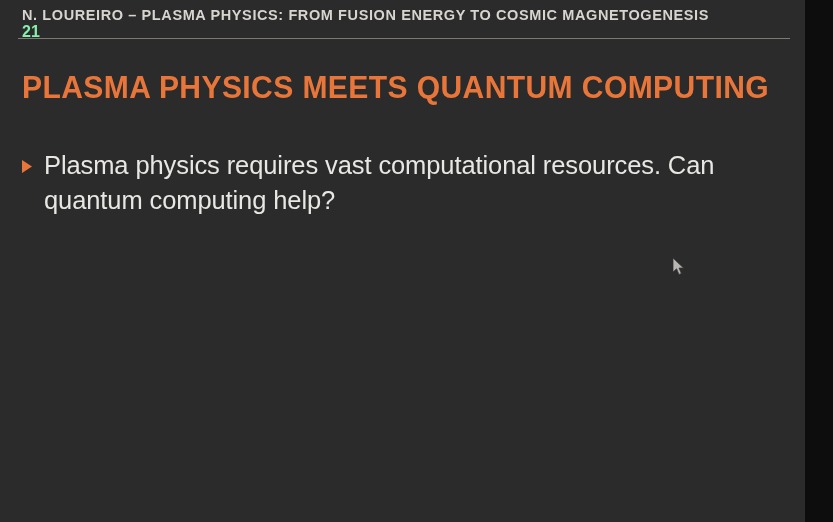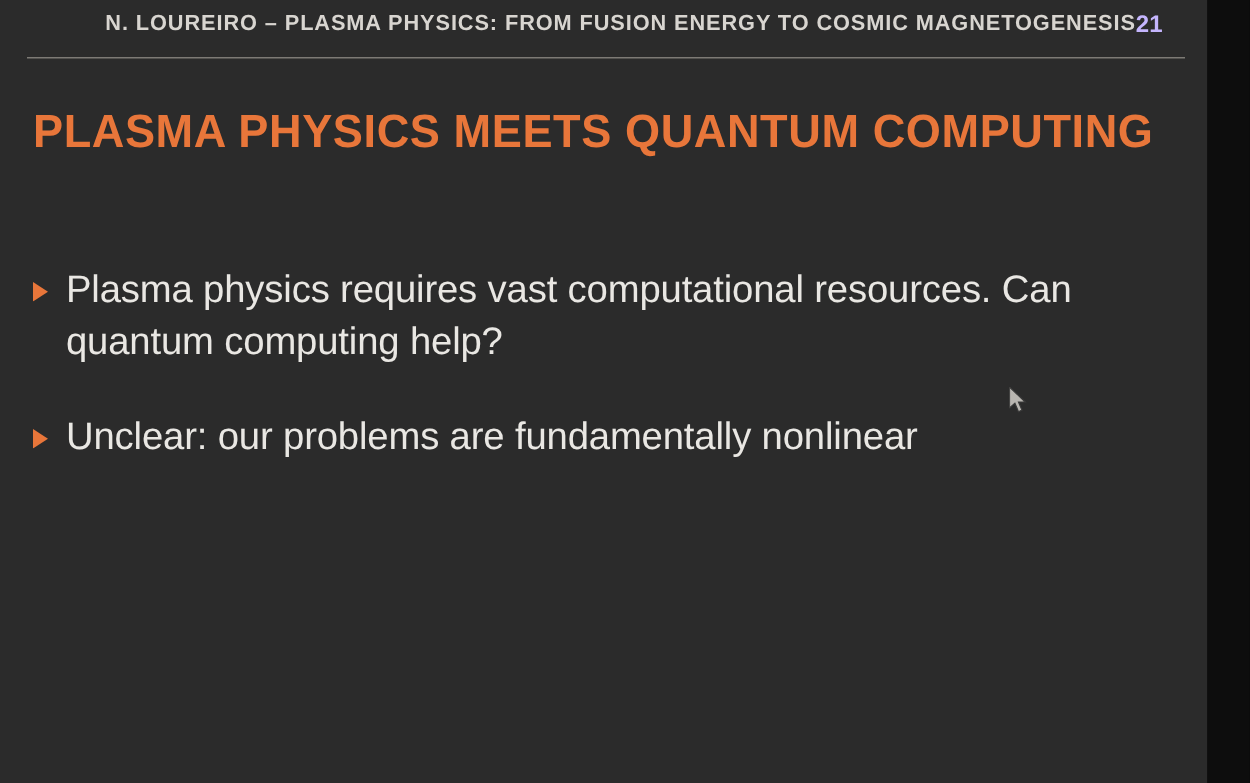--- a/index.html
+++ b/index.html
@@ -30,33 +30,34 @@
     background: #0d0d0d;
   }
   .header {
     position: absolute;
     top: 8px;
     left: 22px;
     right: 22px;
     height: 32px;
     display: flex;
     align-items: flex-start;
-    justify-content: flex-end;
+    justify-content: center;
+    flex-direction: column;
   }
   .header-title {
     color: #d8d5d0;
     font-size: 14.5px;
     letter-spacing: 0.6px;
     font-weight: 600;
     text-transform: uppercase;
     white-space: nowrap;
     font-family: "Liberation Sans", sans-serif;
   }
   .header-page {
-    color: #c4b5fd;
+    color: #86efac;
     font-size: 16px;
     font-weight: 600;
     padding-right: 8px;
   }
   .header-rule {
     position: absolute;
     top: 38px;
     left: 18px;
     width: 772px;
     height: 1px;
@@ -78,21 +79,20 @@
   .bullets {
     position: absolute;
     top: 148px;
     left: 22px;
     right: 24px;
   }
   .bullet {
     display: flex;
     align-items: flex-start;
     margin-bottom: 16px;
-    margin-top: 28px;
   }
   .bullet-marker {
     flex: 0 0 auto;
     width: 22px;
     padding-top: 12px;
     color: #e8763a;
     font-size: 13px;
     line-height: 1;
   }
   .bullet-marker svg { display: block; }
@@ -130,28 +130,20 @@
 
     <div class="bullet">
       <div class="bullet-marker">
         <svg width="11" height="13" viewBox="0 0 11 13">
             <polygon points="0,0 10,6.5 0,13" fill="#e8763a"></polygon>
           </svg>
       </div>
       <div class="bullet-text">Plasma physics requires vast computational resources. Can quantum computing help?</div>
     </div>
 
-    <div class="bullet">
-      <div class="bullet-marker">
-        <svg width="11" height="13" viewBox="0 0 11 13">
-            <polygon points="0,0 10,6.5 0,13" fill="#e8763a"></polygon>
-          </svg>
-      </div>
-      <div class="bullet-text">Unclear: our problems are fundamentally nonlinear</div>
-    </div>
 
 
 
   </div>
 
   <div class="cursor">
     <svg width="14" height="18" viewBox="0 0 14 18">
       <polygon points="0,0 0,14 3.6,10.8 6,16.5 8.3,15.4 6,10 10.5,10" fill="#b9b6b1" stroke="#3a3a3a" stroke-width="0.8"></polygon>
     </svg>
   </div>

